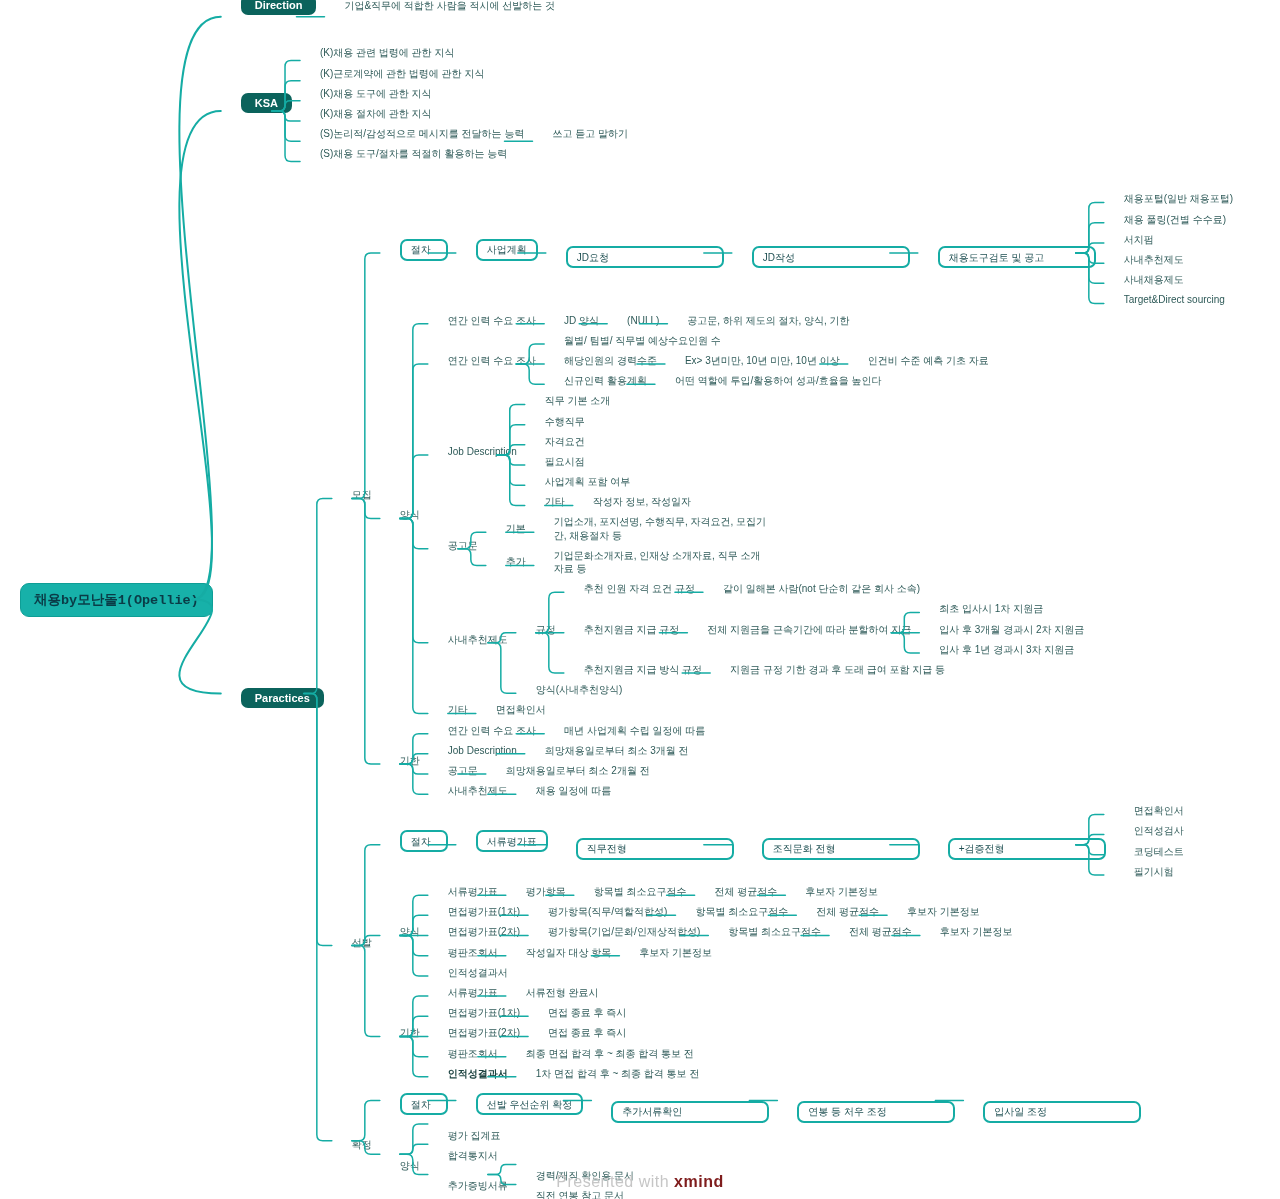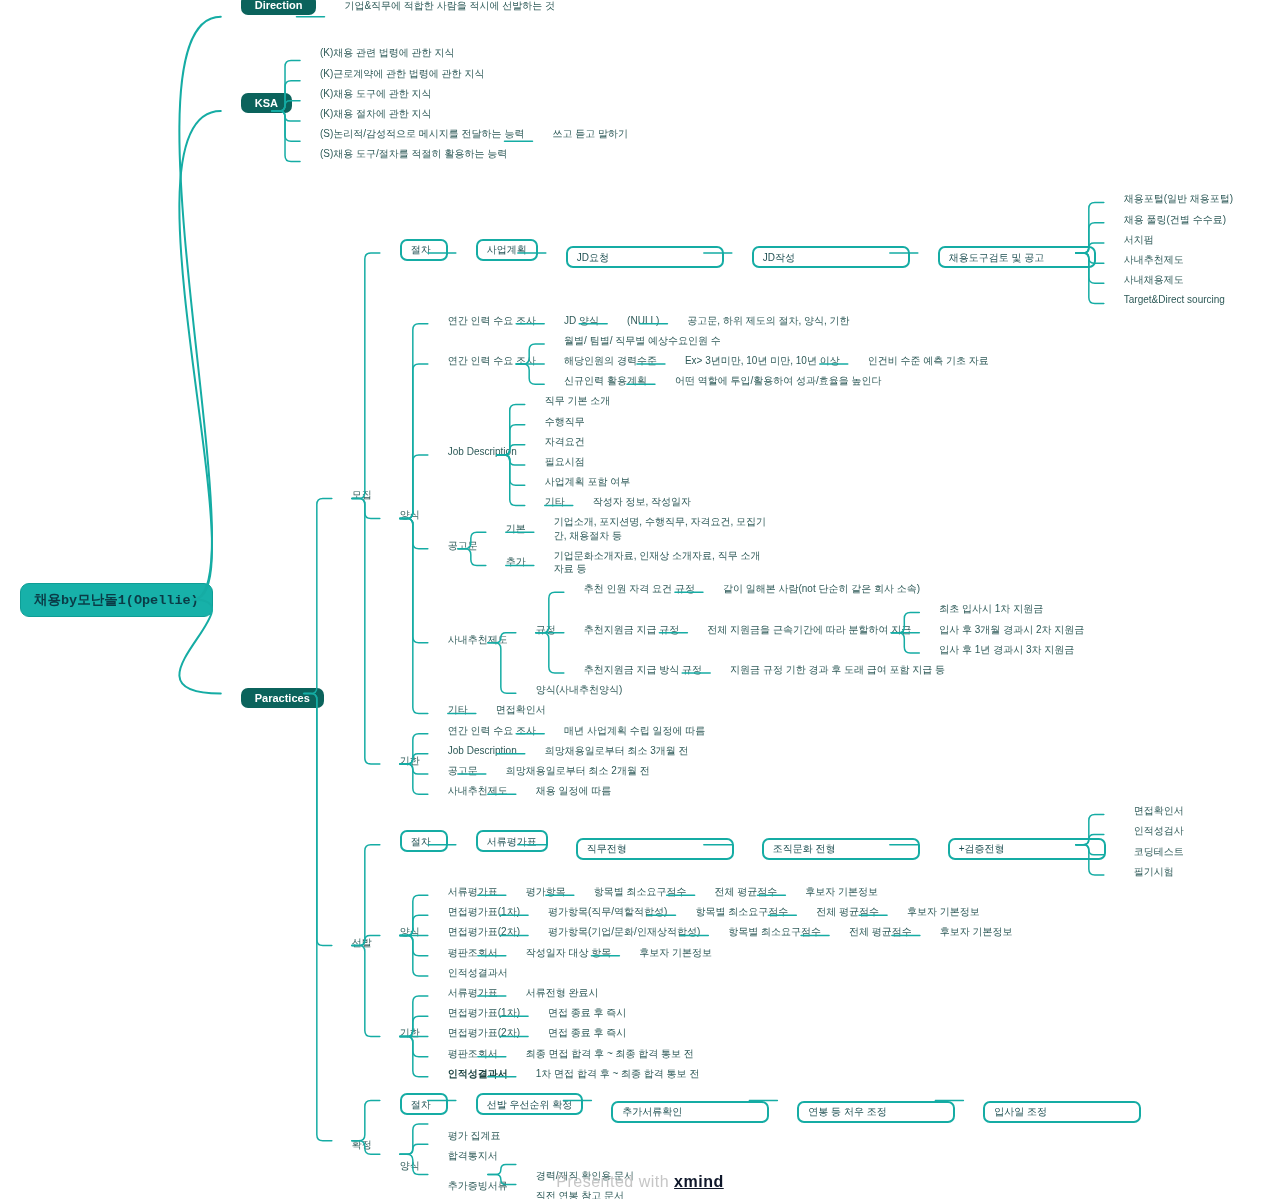--- a/index.html
+++ b/index.html
@@ -27,21 +27,21 @@
     border:2px solid #15ACA4; border-radius:7px; padding:2.5px 9px; min-width:48px;
   }
   .t-box.wide { min-width:158px;margin-top:15px; }
   .t-text { font-size:10px; line-height:1.32; color:#2E5A58; padding:1px 0; }
   .t-text.bold { font-weight:bold; color:#1C4340; }
 
   .watermark {
     position:absolute; left:50%; bottom:8px; transform:translateX(-50%);
     font-size:16px; color:#C6C6C6; letter-spacing:0.5px; white-space:pre;
   }
-  .watermark b { color:#0f172a;text-decoration:underline; }
+  .watermark b { color:#7f1d1d; }
 </style>
 </head>
 <body>
 
 <div id="canvas">
   <div id="tree">
       <div class="node">
         <div class="topic t-root">채용by모난돌1(Opellie)</div>
         <div class="kids cd0">
           <div class="node">

